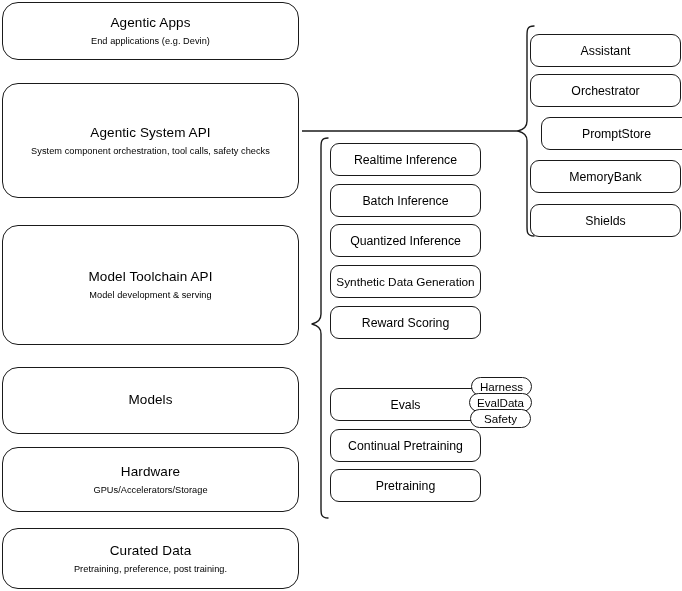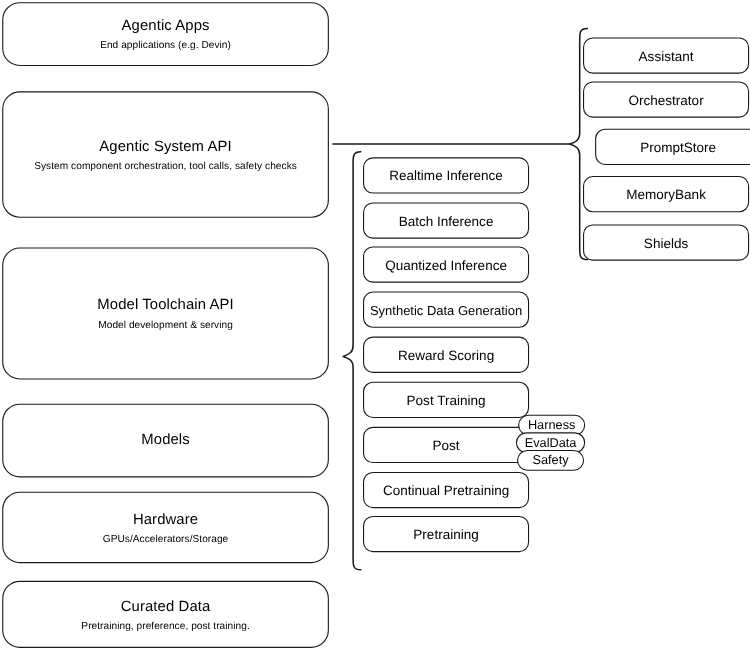--- a/index.html
+++ b/index.html
@@ -138,23 +138,22 @@
   <div class="chip" style="left:330px; top:143px; width:151px; height:33px;">Realtime Inference</div>
 
   <div class="chip" style="left:330px; top:184px; width:151px; height:33px;">Batch Inference</div>
 
   <div class="chip" style="left:330px; top:224px; width:151px; height:33px;">Quantized Inference</div>
 
   <div class="chip" style="left:330px; top:265px; width:151px; height:33px; font-size:11.8px;">Synthetic Data Generation</div>
 
   <div class="chip" style="left:330px; top:306px; width:151px; height:33px;">Reward Scoring</div>
 
-  <div class="chip" style="left:330px; top:347px; width:151px; height:33px;">Post Training</div>
 
-  <div class="chip" style="left:330px; top:388px; width:151px; height:33px;">Post</div>
+  <div class="chip" style="left:330px; top:388px; width:151px; height:33px;">Evals</div>
 
   <div class="chip" style="left:330px; top:429px; width:151px; height:33px;">Continual Pretraining</div>
 
   <div class="chip" style="left:330px; top:469px; width:151px; height:33px;">Pretraining</div>
 
   <div class="pill" style="left:471px; top:377px; width:61px; height:19px;">Harness</div>
 
   <div class="pill" style="left:469px; top:393px; width:63px; height:19px;">EvalData</div>
 
   <div class="pill" style="left:470px; top:409px; width:61px; height:19px;">Safety</div>

